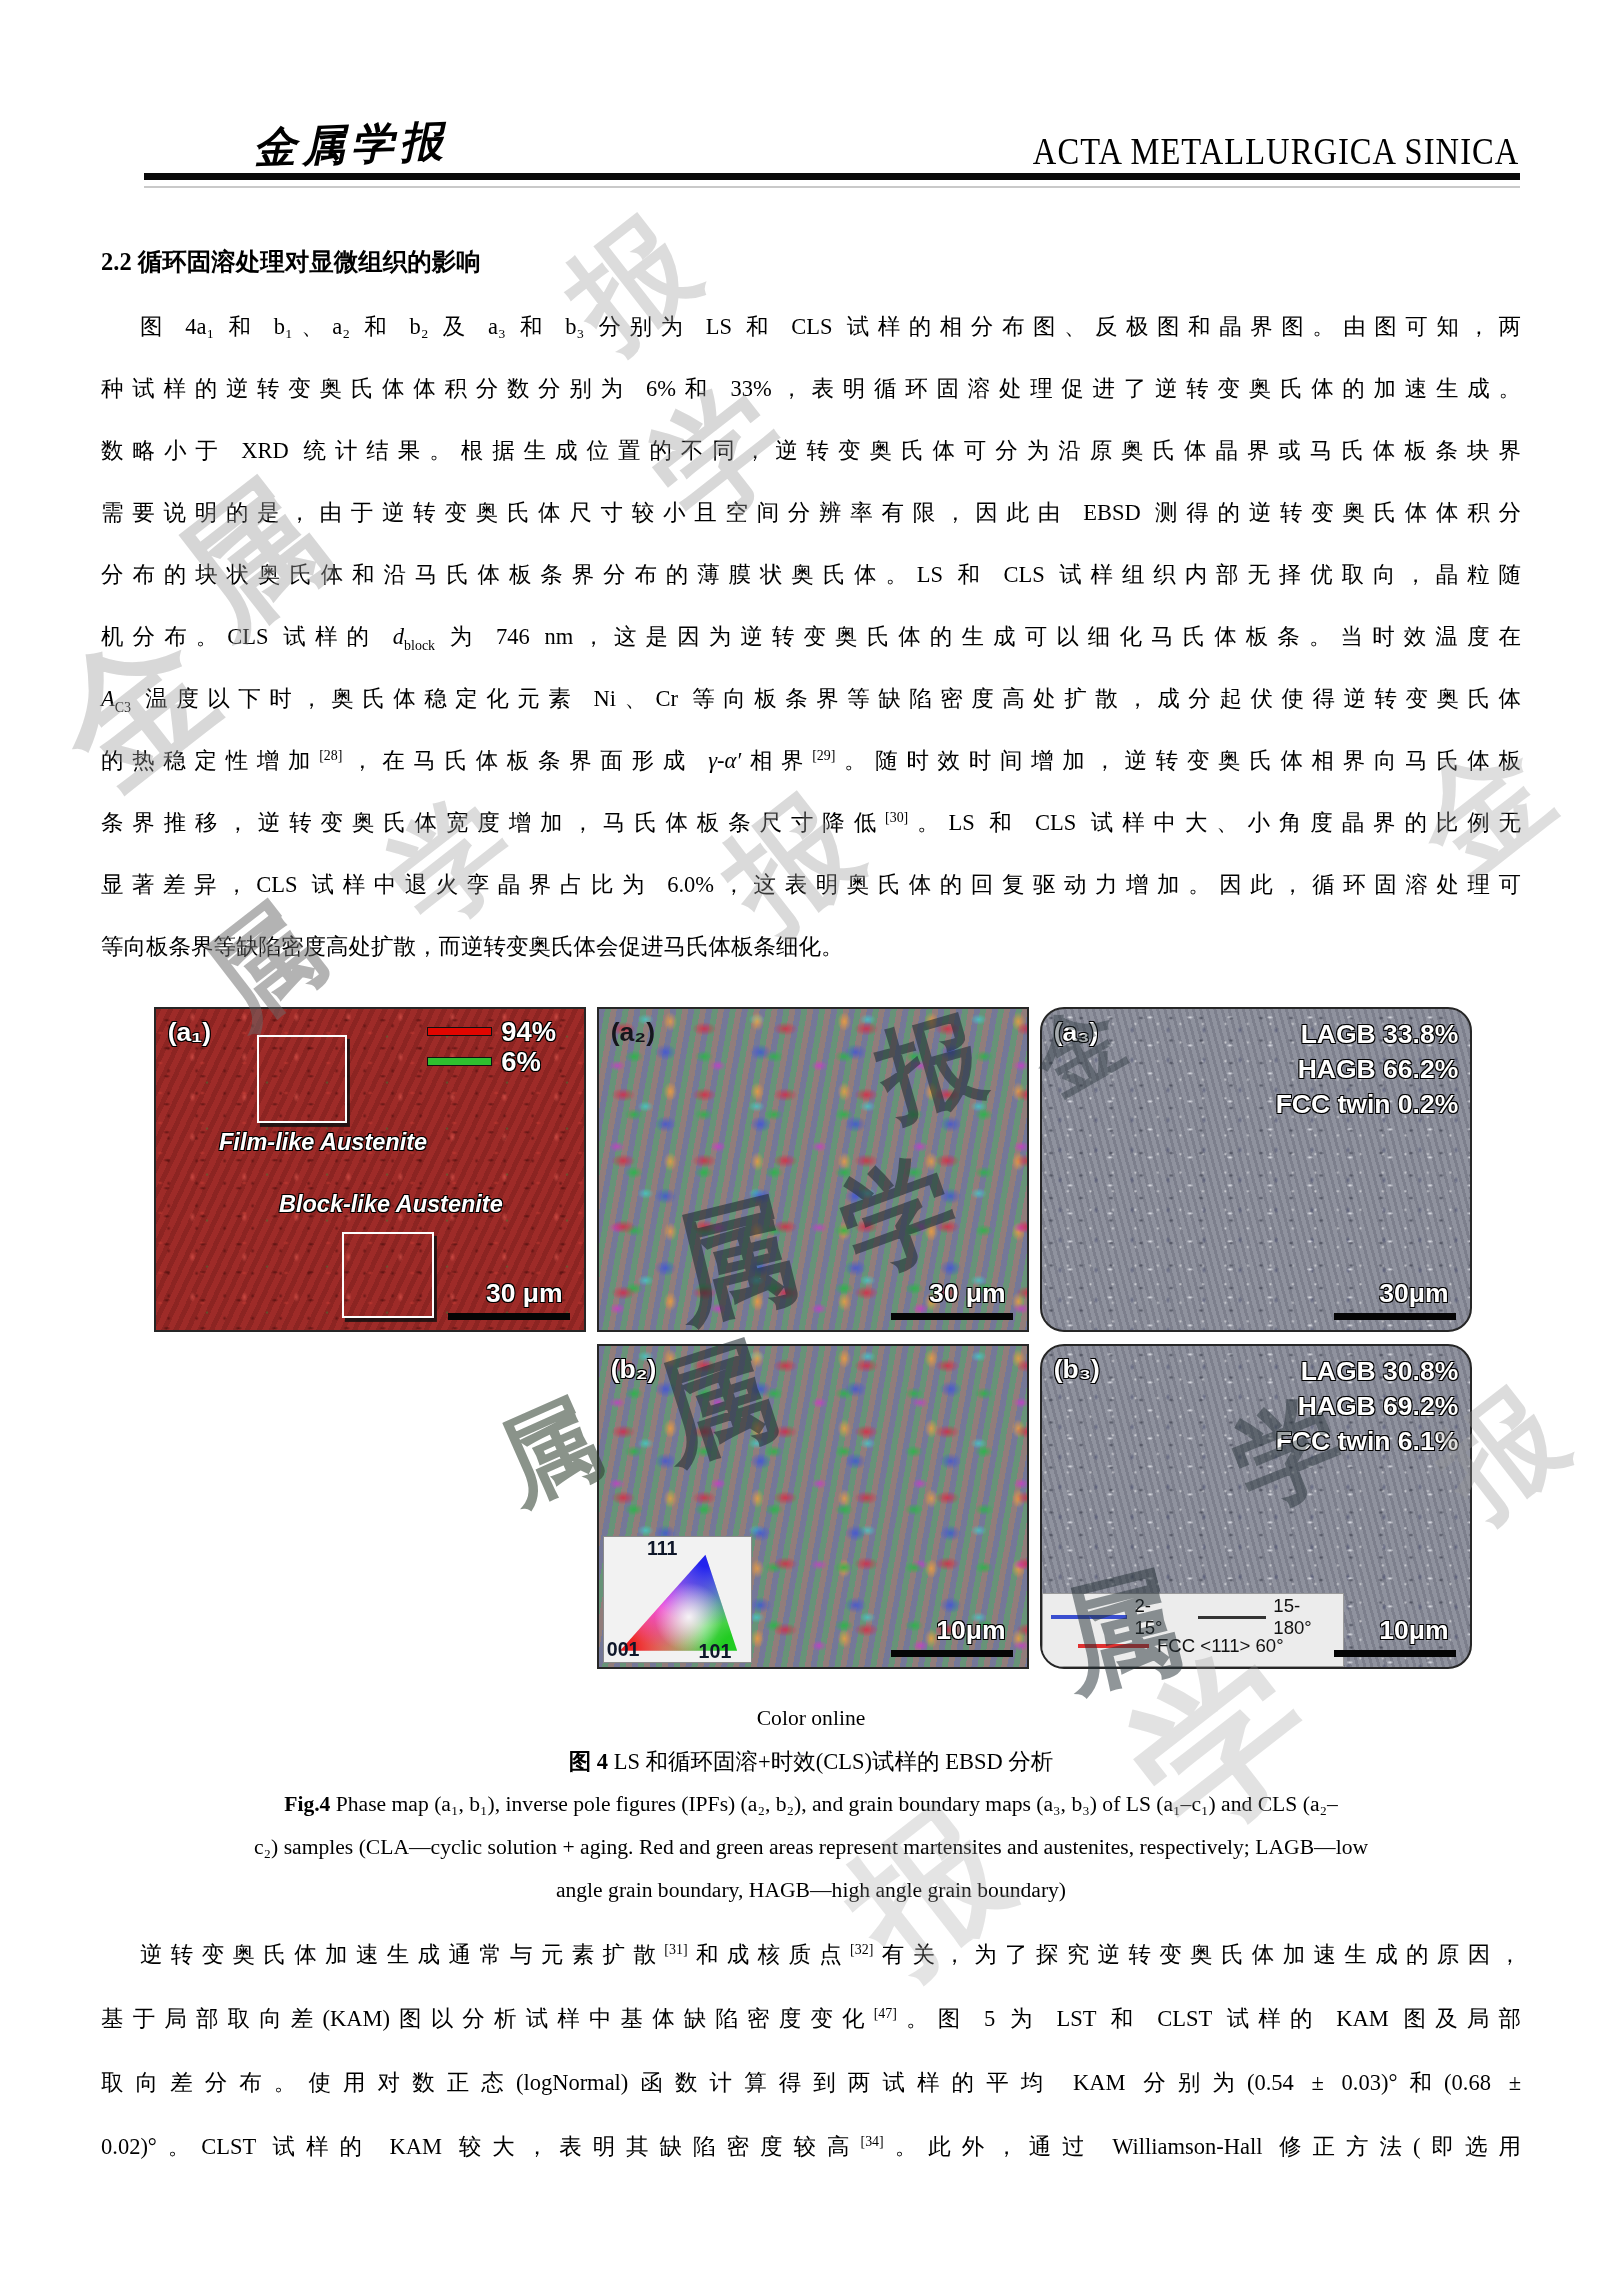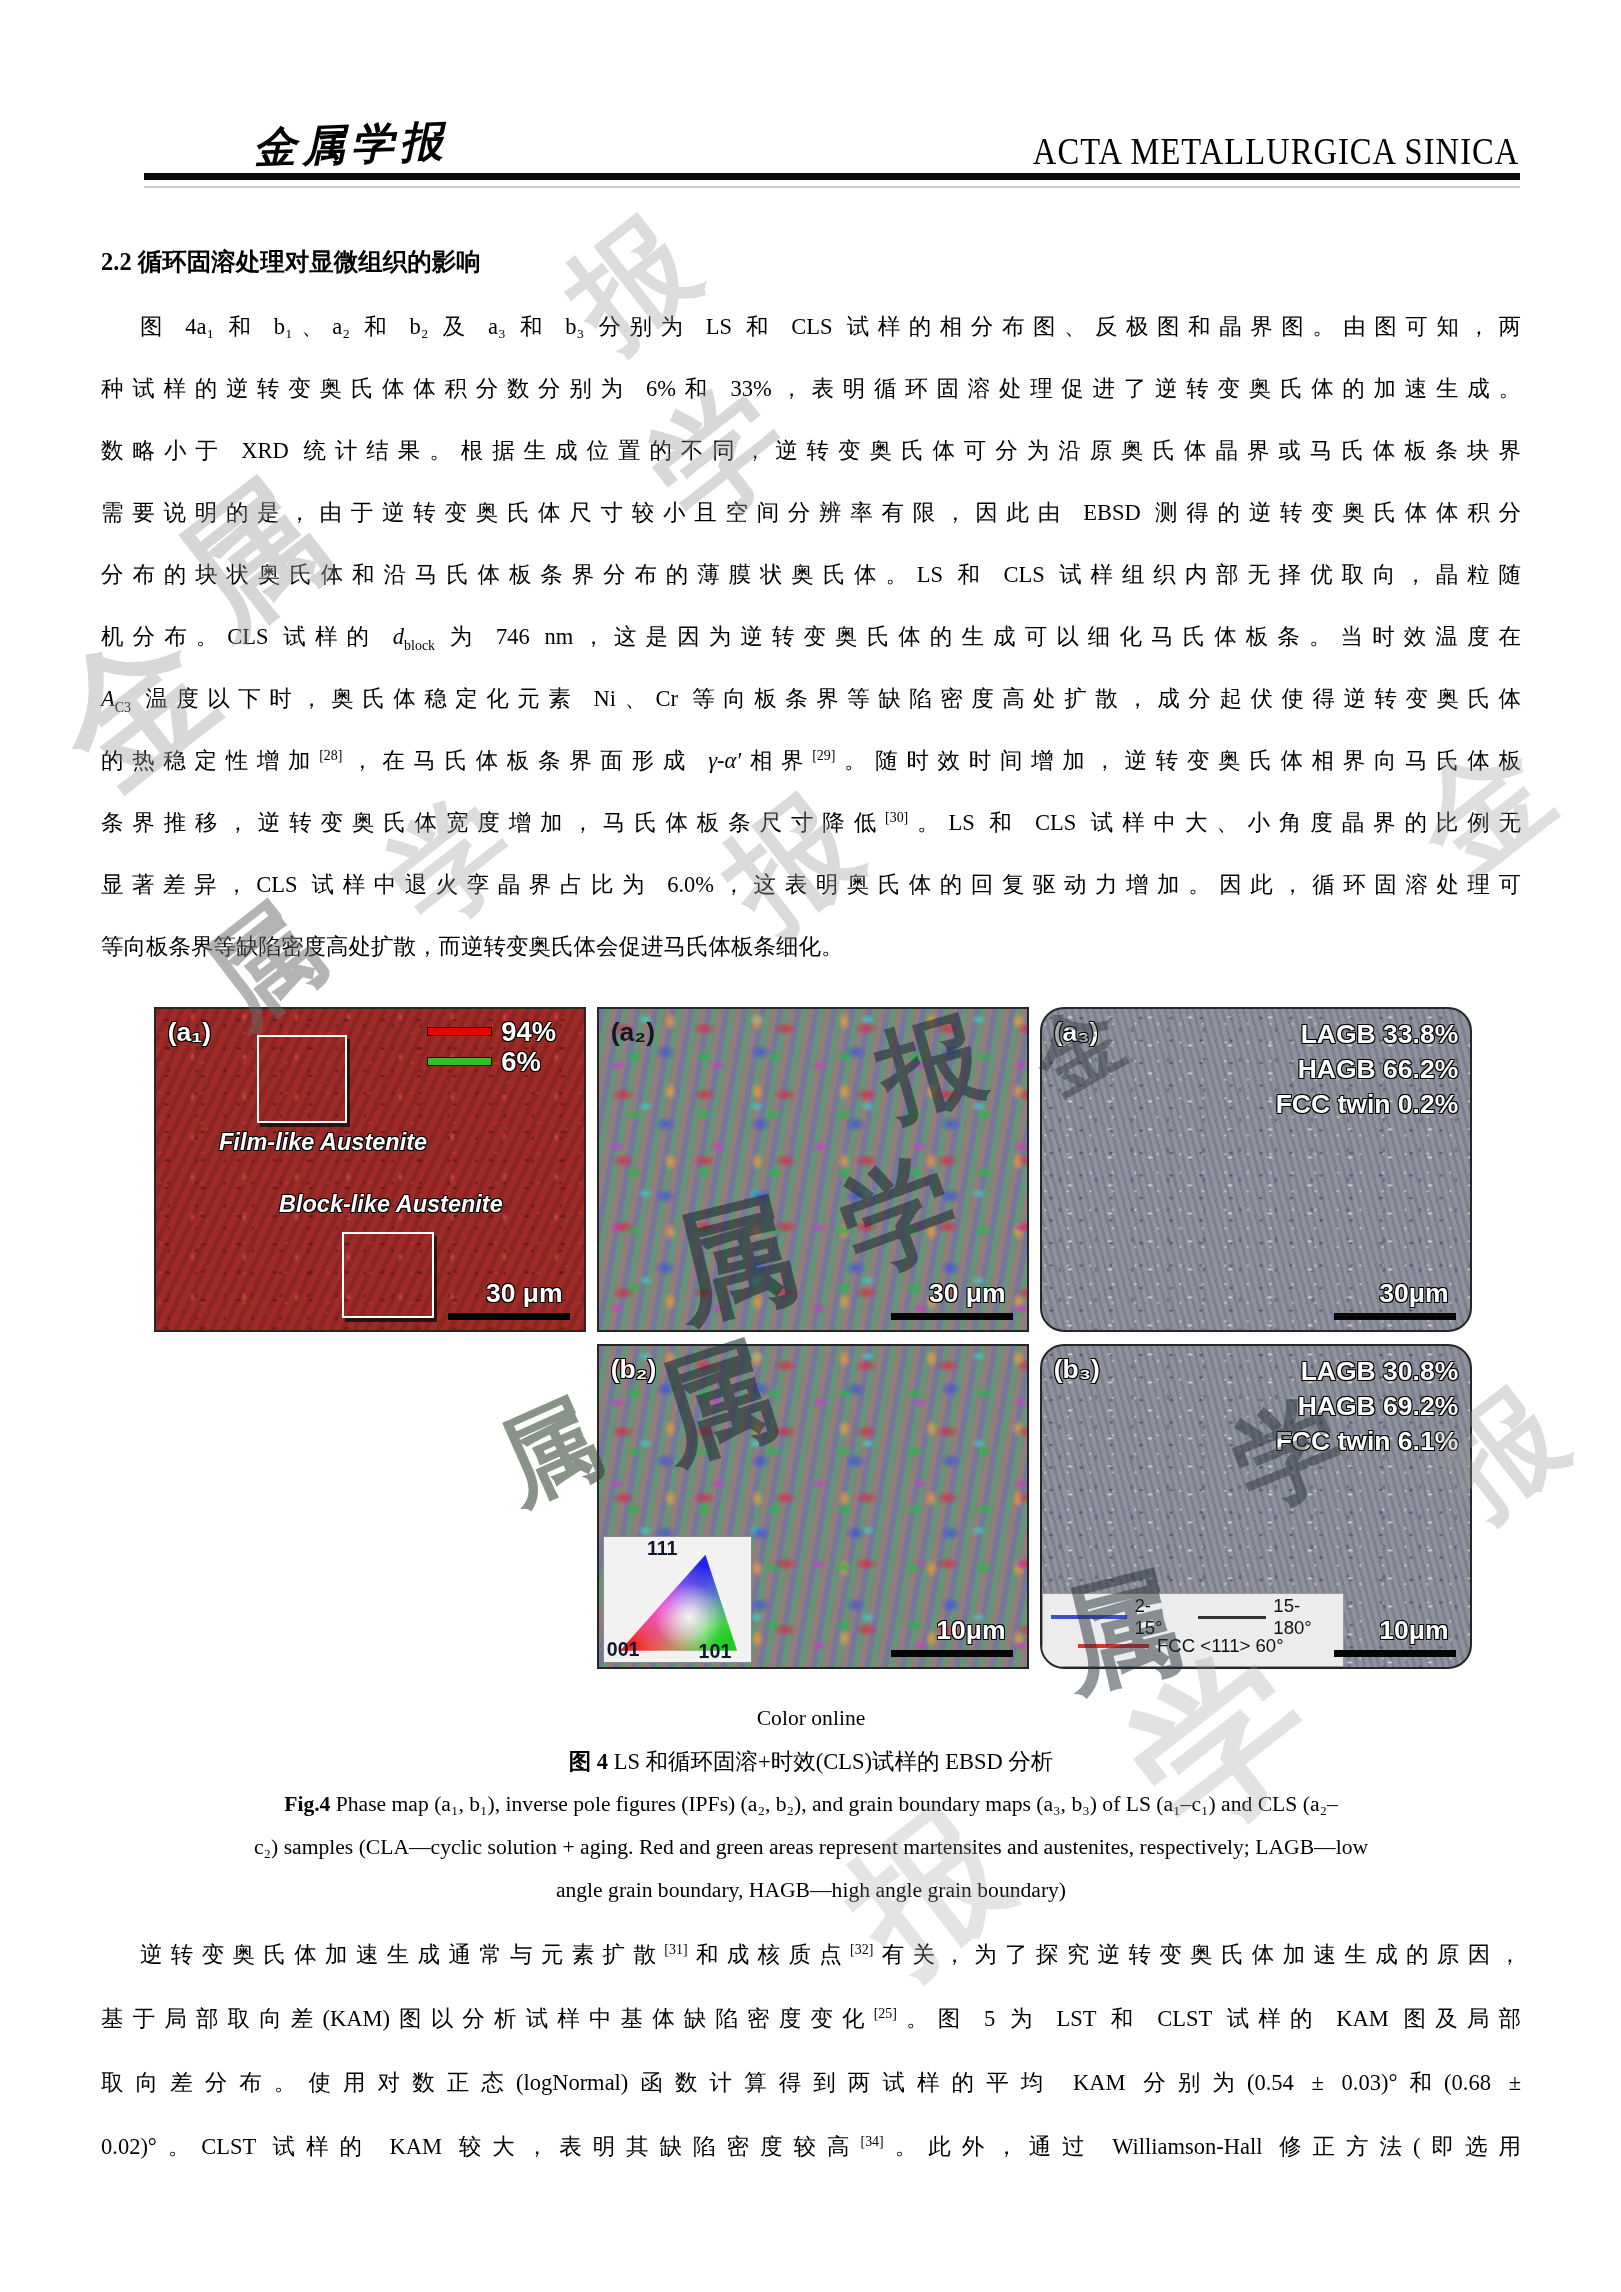--- a/index.html
+++ b/index.html
@@ -280,19 +280,19 @@
   <div class="caption">
     <div class="cap-line">Color online</div>
     <div class="cap-line cap-cn"><span class="bd">图 4</span><span> LS 和循环固溶+时效(CLS)试样的 EBSD 分析</span></div>
     <div class="cap-line"><span class="bd">Fig.4</span><span> Phase map (a₁, b₁), inverse pole figures (IPFs) (a₂, b₂), and grain boundary maps (a₃, b₃) of LS (a₁–c₁) and CLS (a₂–</span></div>
     <div class="cap-line">c₂) samples (CLA—cyclic solution + aging. Red and green areas represent martensites and austenites, respectively; LAGB—low</div>
     <div class="cap-line">angle grain boundary, HAGB—high angle grain boundary)</div>
   </div>
 
   <div class="para p2">
     <div class="ln fill ind"><span>逆转变奥氏体加速生成通常与元素扩散</span><span class="sup">[31]</span><span>和成核质点</span><span class="sup">[32]</span><span>有关，为了探究逆转变奥氏体加速生成的原因，</span></div>
-    <div class="ln fill"><span>基于局部取向差(KAM)图以分析试样中基体缺陷密度变化</span><span class="sup">[25]</span><span>。图 5 为 LST 和 CLST 试样的 KAM 图及局部</span></div>
+    <div class="ln fill"><span>基于局部取向差(KAM)图以分析试样中基体缺陷密度变化</span><span class="sup">[47]</span><span>。图 5 为 LST 和 CLST 试样的 KAM 图及局部</span></div>
     <div class="ln fill"><span>取向差分布。使用对数正态(logNormal)函数计算得到两试样的平均 KAM 分别为(0.54 ± 0.03)°和(0.68 ±</span></div>
     <div class="ln fill"><span>0.02)°。CLST 试样的 KAM 较大，表明其缺陷密度较高</span><span class="sup">[34]</span><span>。此外，通过 Williamson-Hall 修正方法(即选用</span></div>
   </div>
 
 </div>
 
 
 </body></html>

